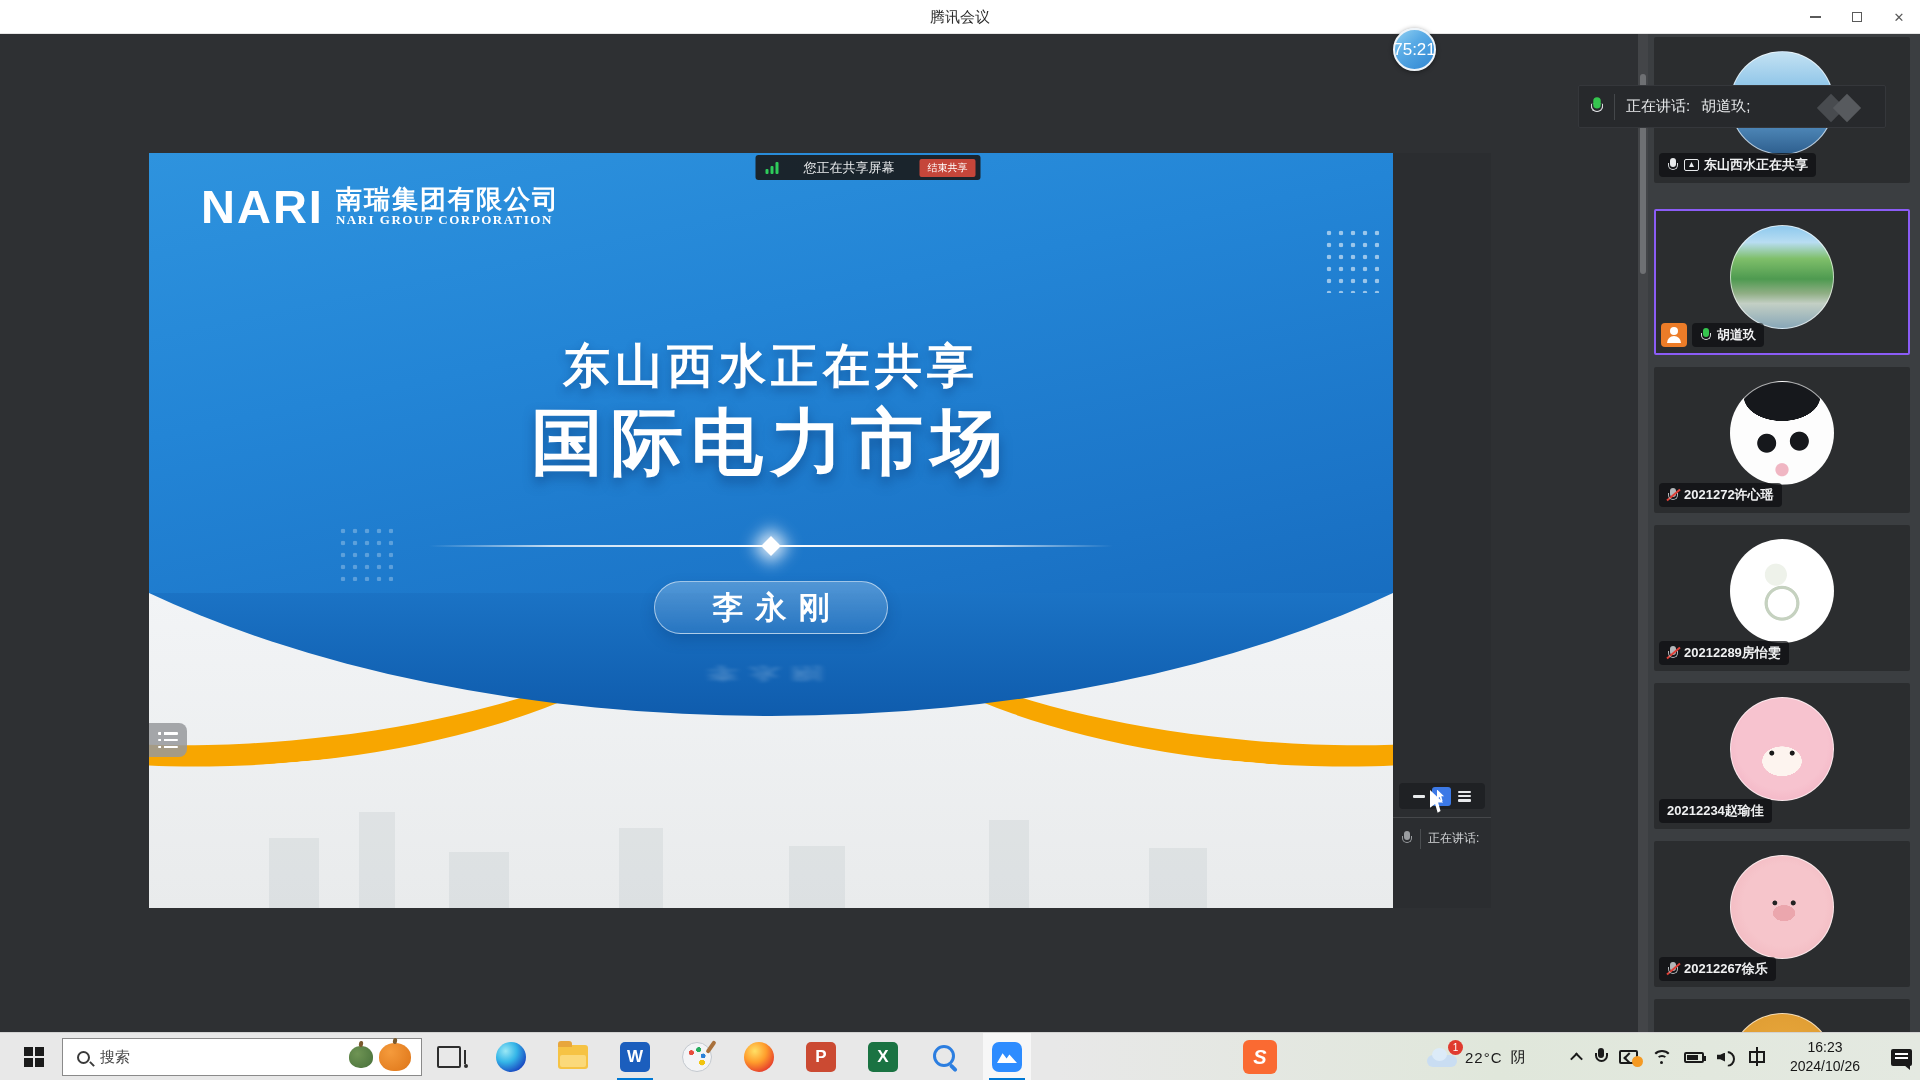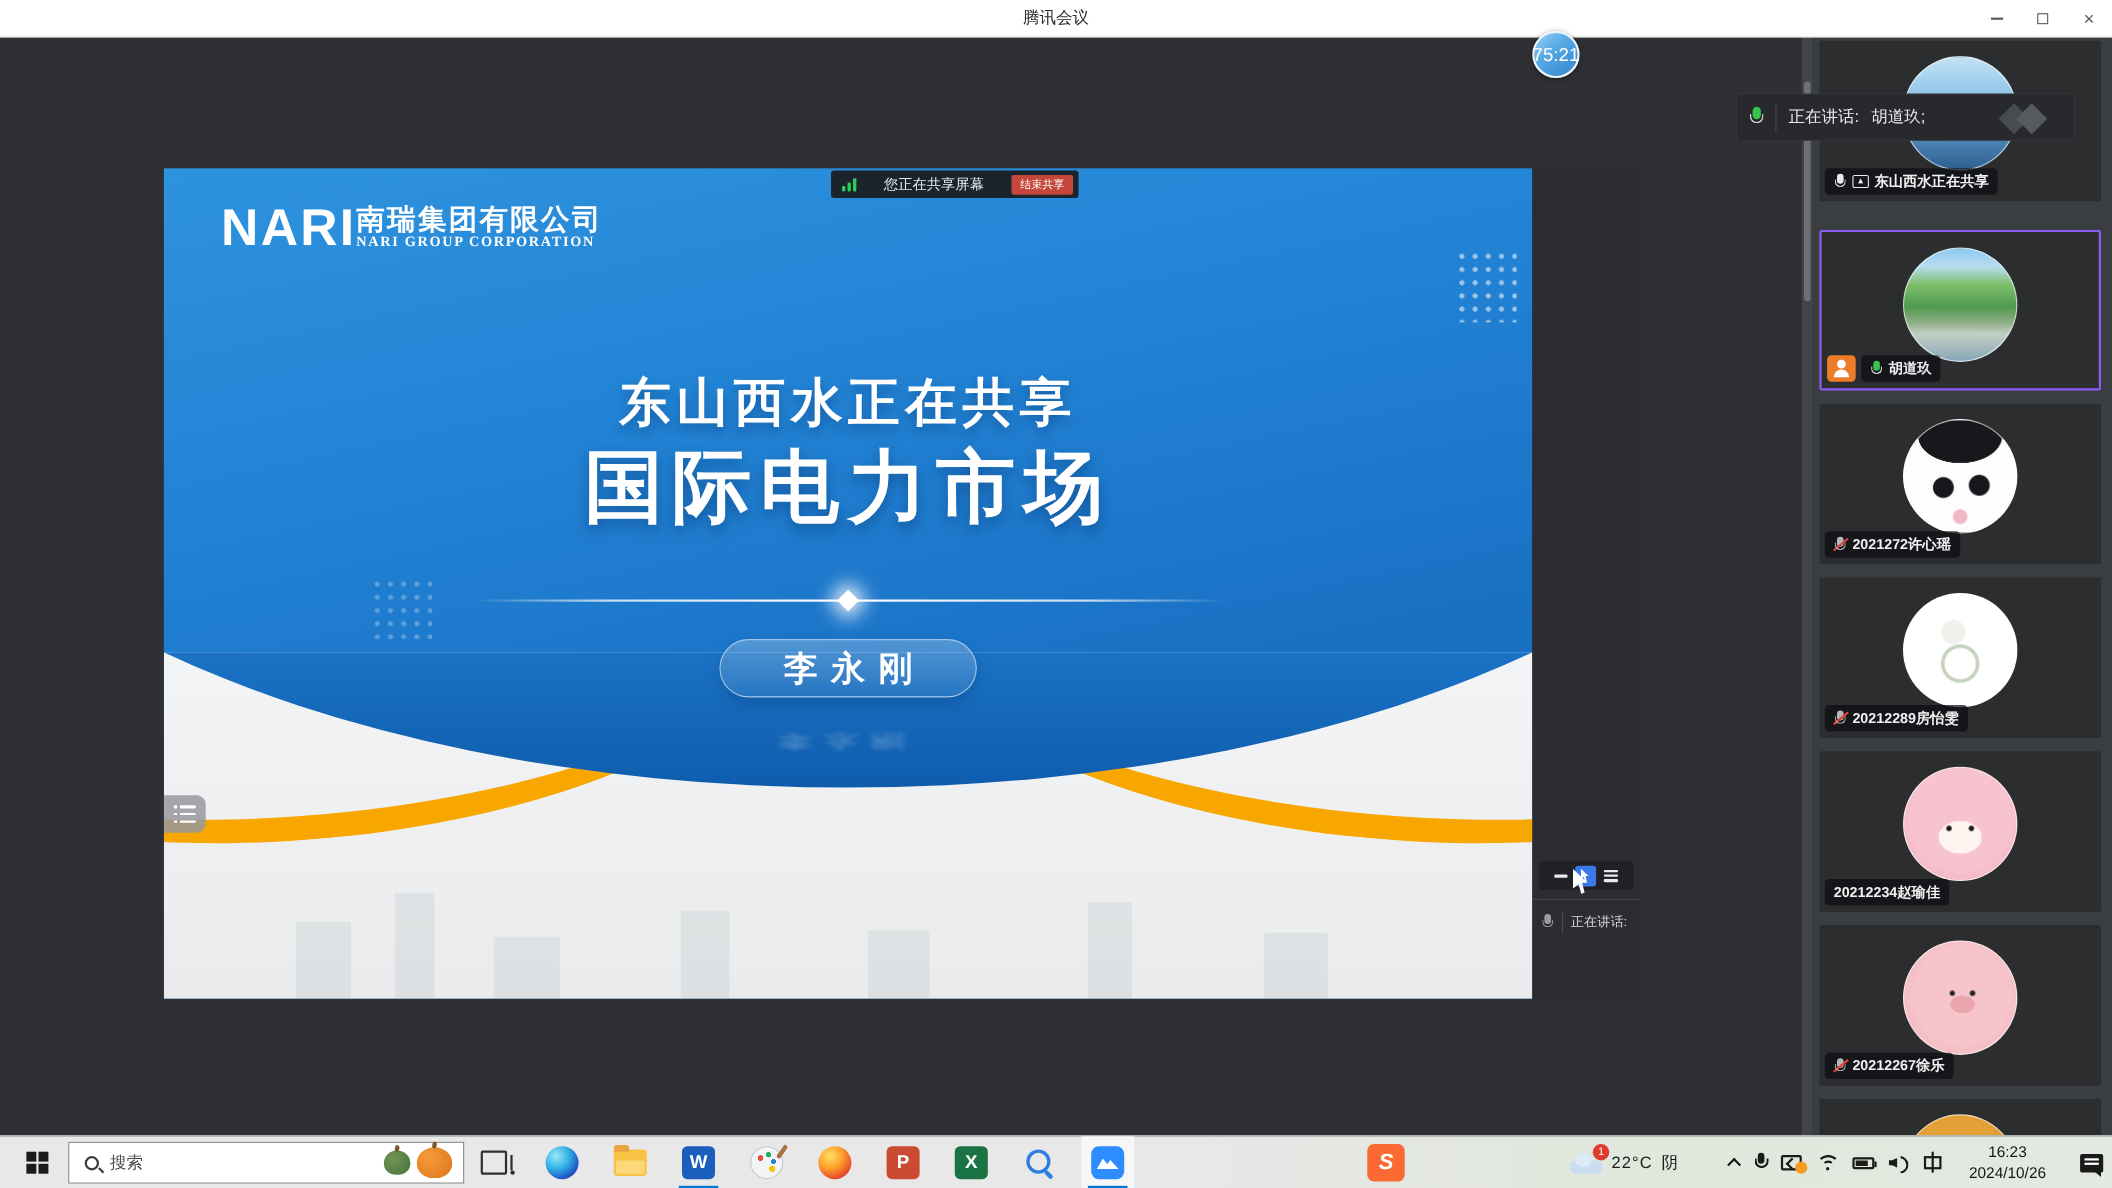--- a/index.html
+++ b/index.html
@@ -19,21 +19,21 @@
   .ic-close { font-size:13px; color:#5a5a5a; line-height:1; }
 
   
   .content { position:absolute; left:0; top:34px; width:1920px; height:998px; background:#2e3033; }
 
   
   .shared-screen { position:absolute; left:149px; top:119px; width:1342px; height:755px; }
   .slide { position:absolute; left:0; top:0; width:1244px; height:755px; overflow:hidden;
            background:linear-gradient(168deg,#2e93de 0%,#2385d6 28%,#1b74c7 58%,#0f5cad 100%); }
 
-  .logo { position:absolute; left:52px; top:30px; display:flex; align-items:center; z-index:6; }
+  .logo { position:absolute; left:52px; top:30px; display:flex; align-items:center; gap:12px; z-index:6; }
   .logo .nari { font-size:47px; font-weight:800; color:#fff; letter-spacing:2px; line-height:1; }
   .logo-right { display:flex; flex-direction:column; line-height:1.05; }
   .logo-cn { font-size:26px; font-weight:700; color:#fff; letter-spacing:2px; }
   .logo-en { font-size:13px; font-weight:700; color:#fff; letter-spacing:1.5px;
              font-family:"Liberation Serif","DejaVu Serif",serif; }
 
   .dots { position:absolute; background-image:radial-gradient(rgba(255,255,255,.55) 2px, transparent 2.6px);
           background-size:12px 12px; z-index:3; }
   .dots-right { right:14px; top:74px; width:56px; height:66px; }
   .dots-left { left:188px; top:372px; width:56px; height:56px; opacity:.5; }

